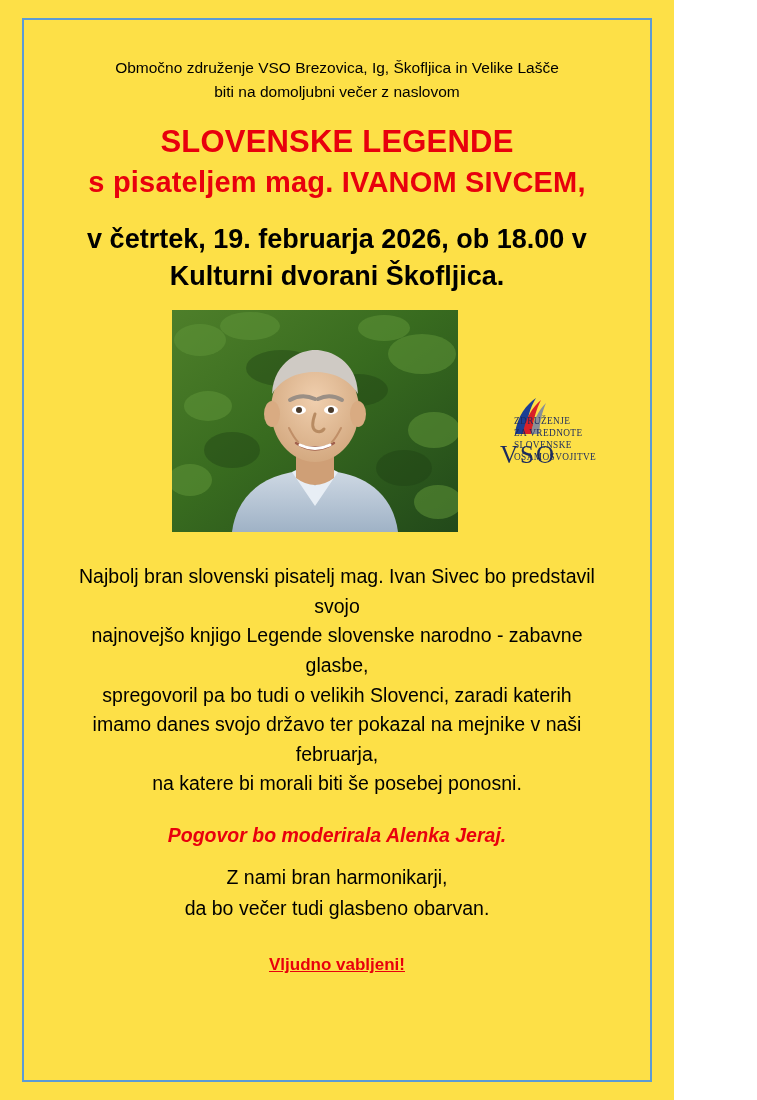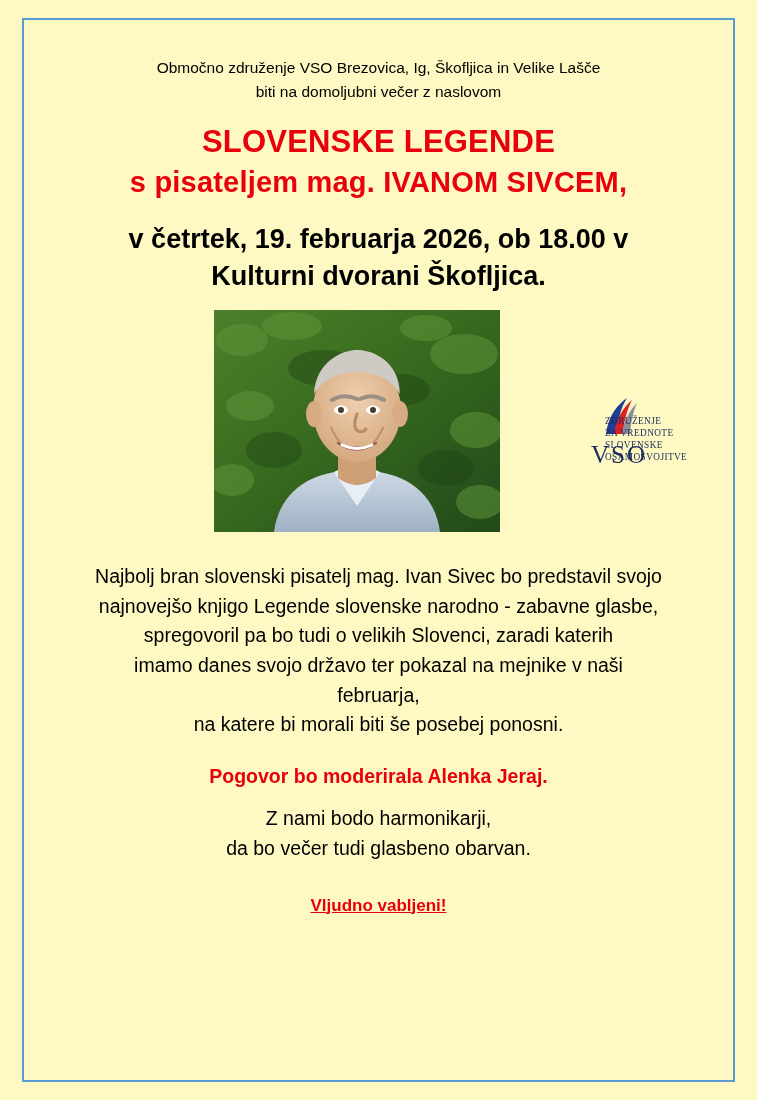--- a/index.html
+++ b/index.html
@@ -9,25 +9,25 @@
   }
   body {
     width: 757px;
     height: 1100px;
     font-family: "Liberation Sans", sans-serif;
     color: #000000;
     overflow: hidden;
   }
   .poster {
     position: relative;
-    width: 757px;
+    width: 674px;
     height: 1100px;
-    background: #fef9c3;
+    background: #fde047;
     box-sizing: border-box;
-    padding: 18px 20px;
+    padding: 18px 28px;
   }
   .poster-frame {
     position: absolute;
     left: 22px;
     top: 18px;
     right: 22px;
     bottom: 18px;
     border: 2px solid #5b9bd5;
     box-sizing: border-box;
     pointer-events: none;
@@ -129,20 +129,21 @@
     color: #000;
   }
   .body-text .l { display: block; }
 
   .moderator {
     margin-top: 22px;
     font-size: 19.5px;
     font-weight: bold;
     color: #e8000d;
     line-height: 1.5;
+    font-style: italic;
   }
   .music {
     margin-top: 12px;
     font-size: 19.5px;
     line-height: 1.55;
     color: #000;
   }
   .music .l { display: block; }
   .closing {
     margin-top: 32px;
@@ -269,20 +270,20 @@
       <span class="l">najnovejšo knjigo Legende slovenske narodno - zabavne glasbe,</span>
       <span class="l">spregovoril pa bo tudi o velikih Slovenci, zaradi katerih</span>
       <span class="l">imamo danes svojo državo ter pokazal na mejnike v naši</span>
       <span class="l">februarja,</span>
       <span class="l">na katere bi morali biti še posebej ponosni.</span>
     </div>
 
     <div class="moderator">Pogovor bo moderirala Alenka Jeraj.</div>
 
     <div class="music">
-      <span class="l">Z nami bodo harmonikarji,</span>
+      <span class="l">Z nami bran harmonikarji,</span>
       <span class="l">da bo večer tudi glasbeno obarvan.</span>
     </div>
 
     <div class="closing">Vljudno vabljeni!</div>
 
   </div>
 </div>
 
 </body></html>

